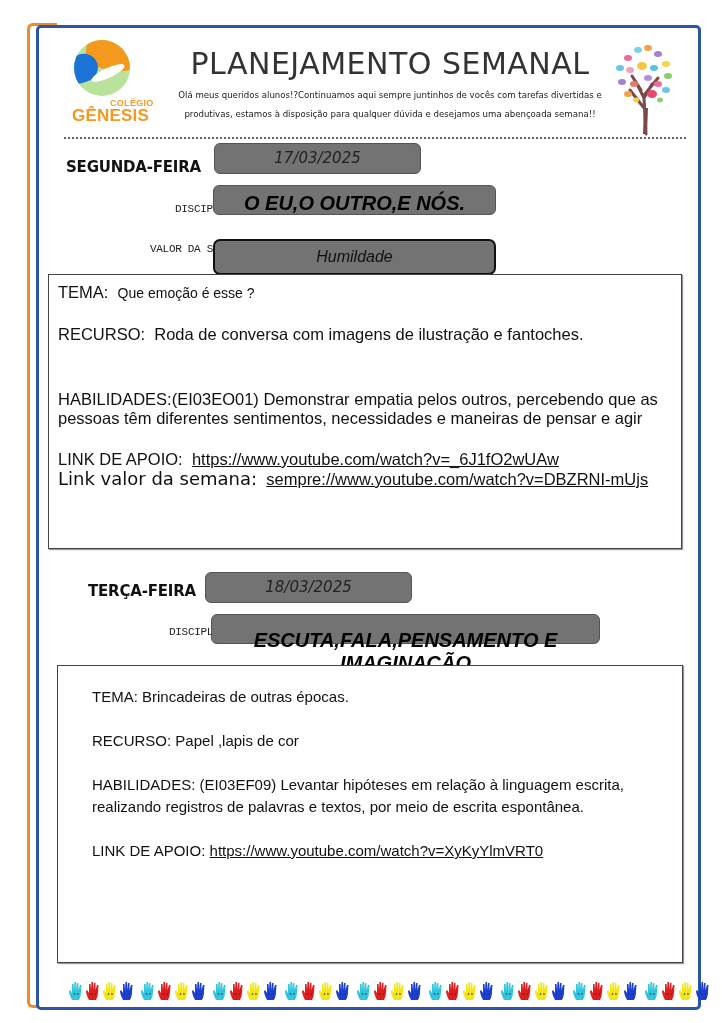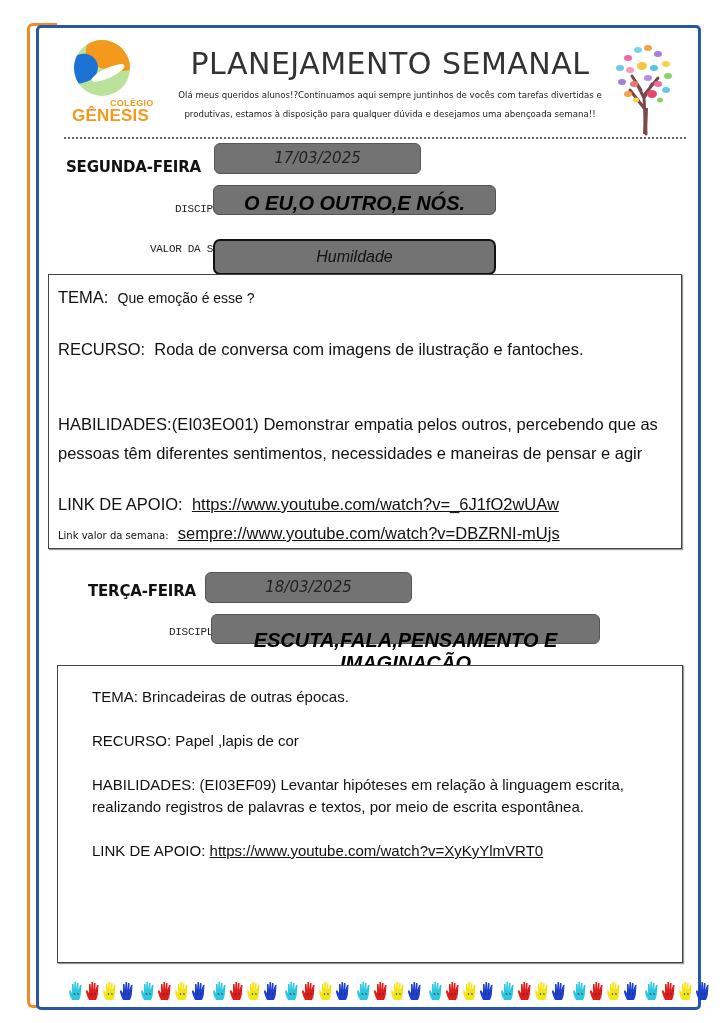--- a/index.html
+++ b/index.html
@@ -25,24 +25,24 @@
 
   .day-label { position: absolute; font-weight: bold; font-size: 15px; font-family: "DejaVu Sans", sans-serif; color: #111; letter-spacing: -0.2px; }
   .box { position: absolute; border: 1.3px solid #555; border-radius: 6px; box-sizing: border-box; text-align: center; background: #737373; font-style: italic; }
   .small-label { position: absolute; font-family: Liberation Mono, monospace; font-size: 11px; color: #222; letter-spacing: -0.3px; padding-left: 40px; }
 
   .date-text { font-family: "DejaVu Sans", sans-serif; font-size: 15px; color: #222; }
   .disc-text { font-family: "Liberation Sans", sans-serif; font-weight: bold; font-size: 20px; color: #000; }
 
   .content-box { position: absolute; border: 1.3px solid #444; box-sizing: border-box; background: #fff; box-shadow: 1px 1px 1px #999; }
   .content-box p { margin: 0; }
-  .content1 { left: 48px; top: 274px; width: 634px; height: 275px; padding: 8px 0 0 9px; font-size: 16.5px; line-height: 29px; }
+  .content1 { left: 48px; top: 274px; width: 634px; height: 275px; padding: 8px 0 0 9px; font-size: 16.5px; line-height: 19px; }
   .content2 { left: 57px; top: 665px; width: 626px; height: 298px; padding: 20px 0 0 34px; font-size: 15px; line-height: 22px; }
   .link { text-decoration: underline; color: #111; }
-  .calibri { font-family: "DejaVu Sans", sans-serif; font-size: 10px; }
+  .calibri { font-family: "DejaVu Sans", sans-serif; font-size: 18px; }
 
   .hands { position: absolute; left: 68px; top: 980px; height: 24px; display: flex; gap: 0px; }
   .hand-group { display: flex; margin-right: 4px; }
 </style>
 </head>
 <body>
 
 <div class="orange-frame"></div>
 <div class="blue-frame"></div>
 

